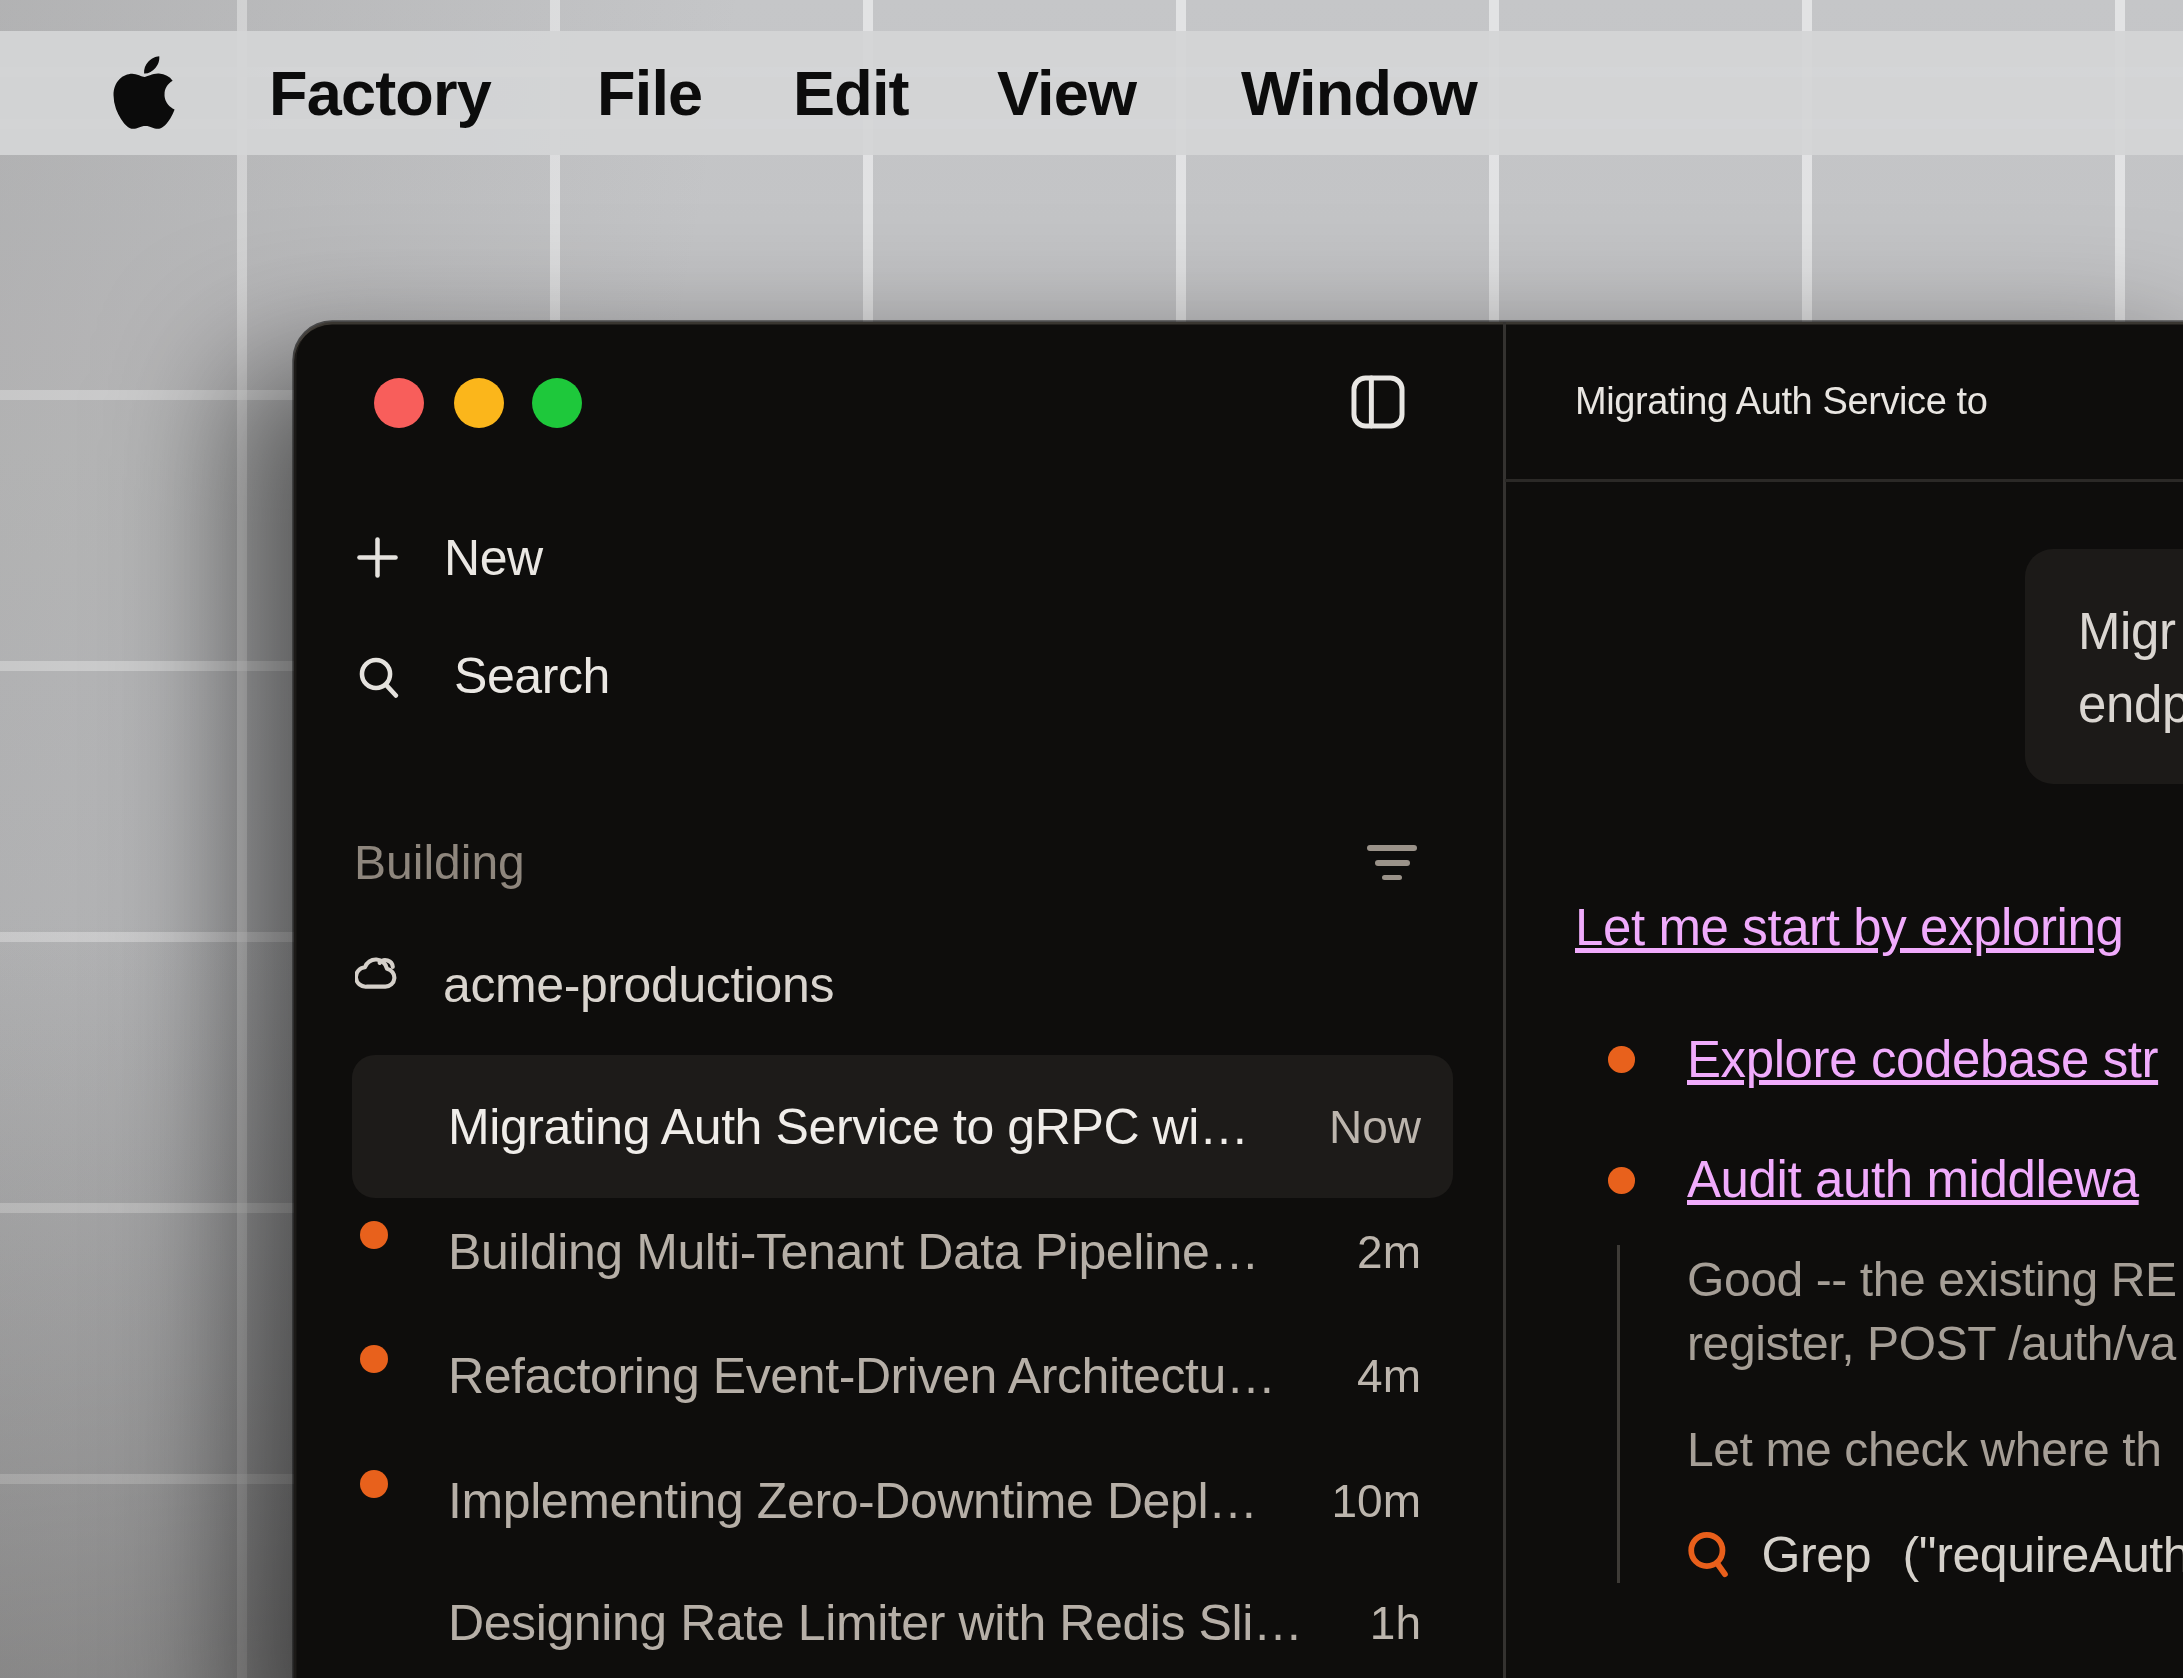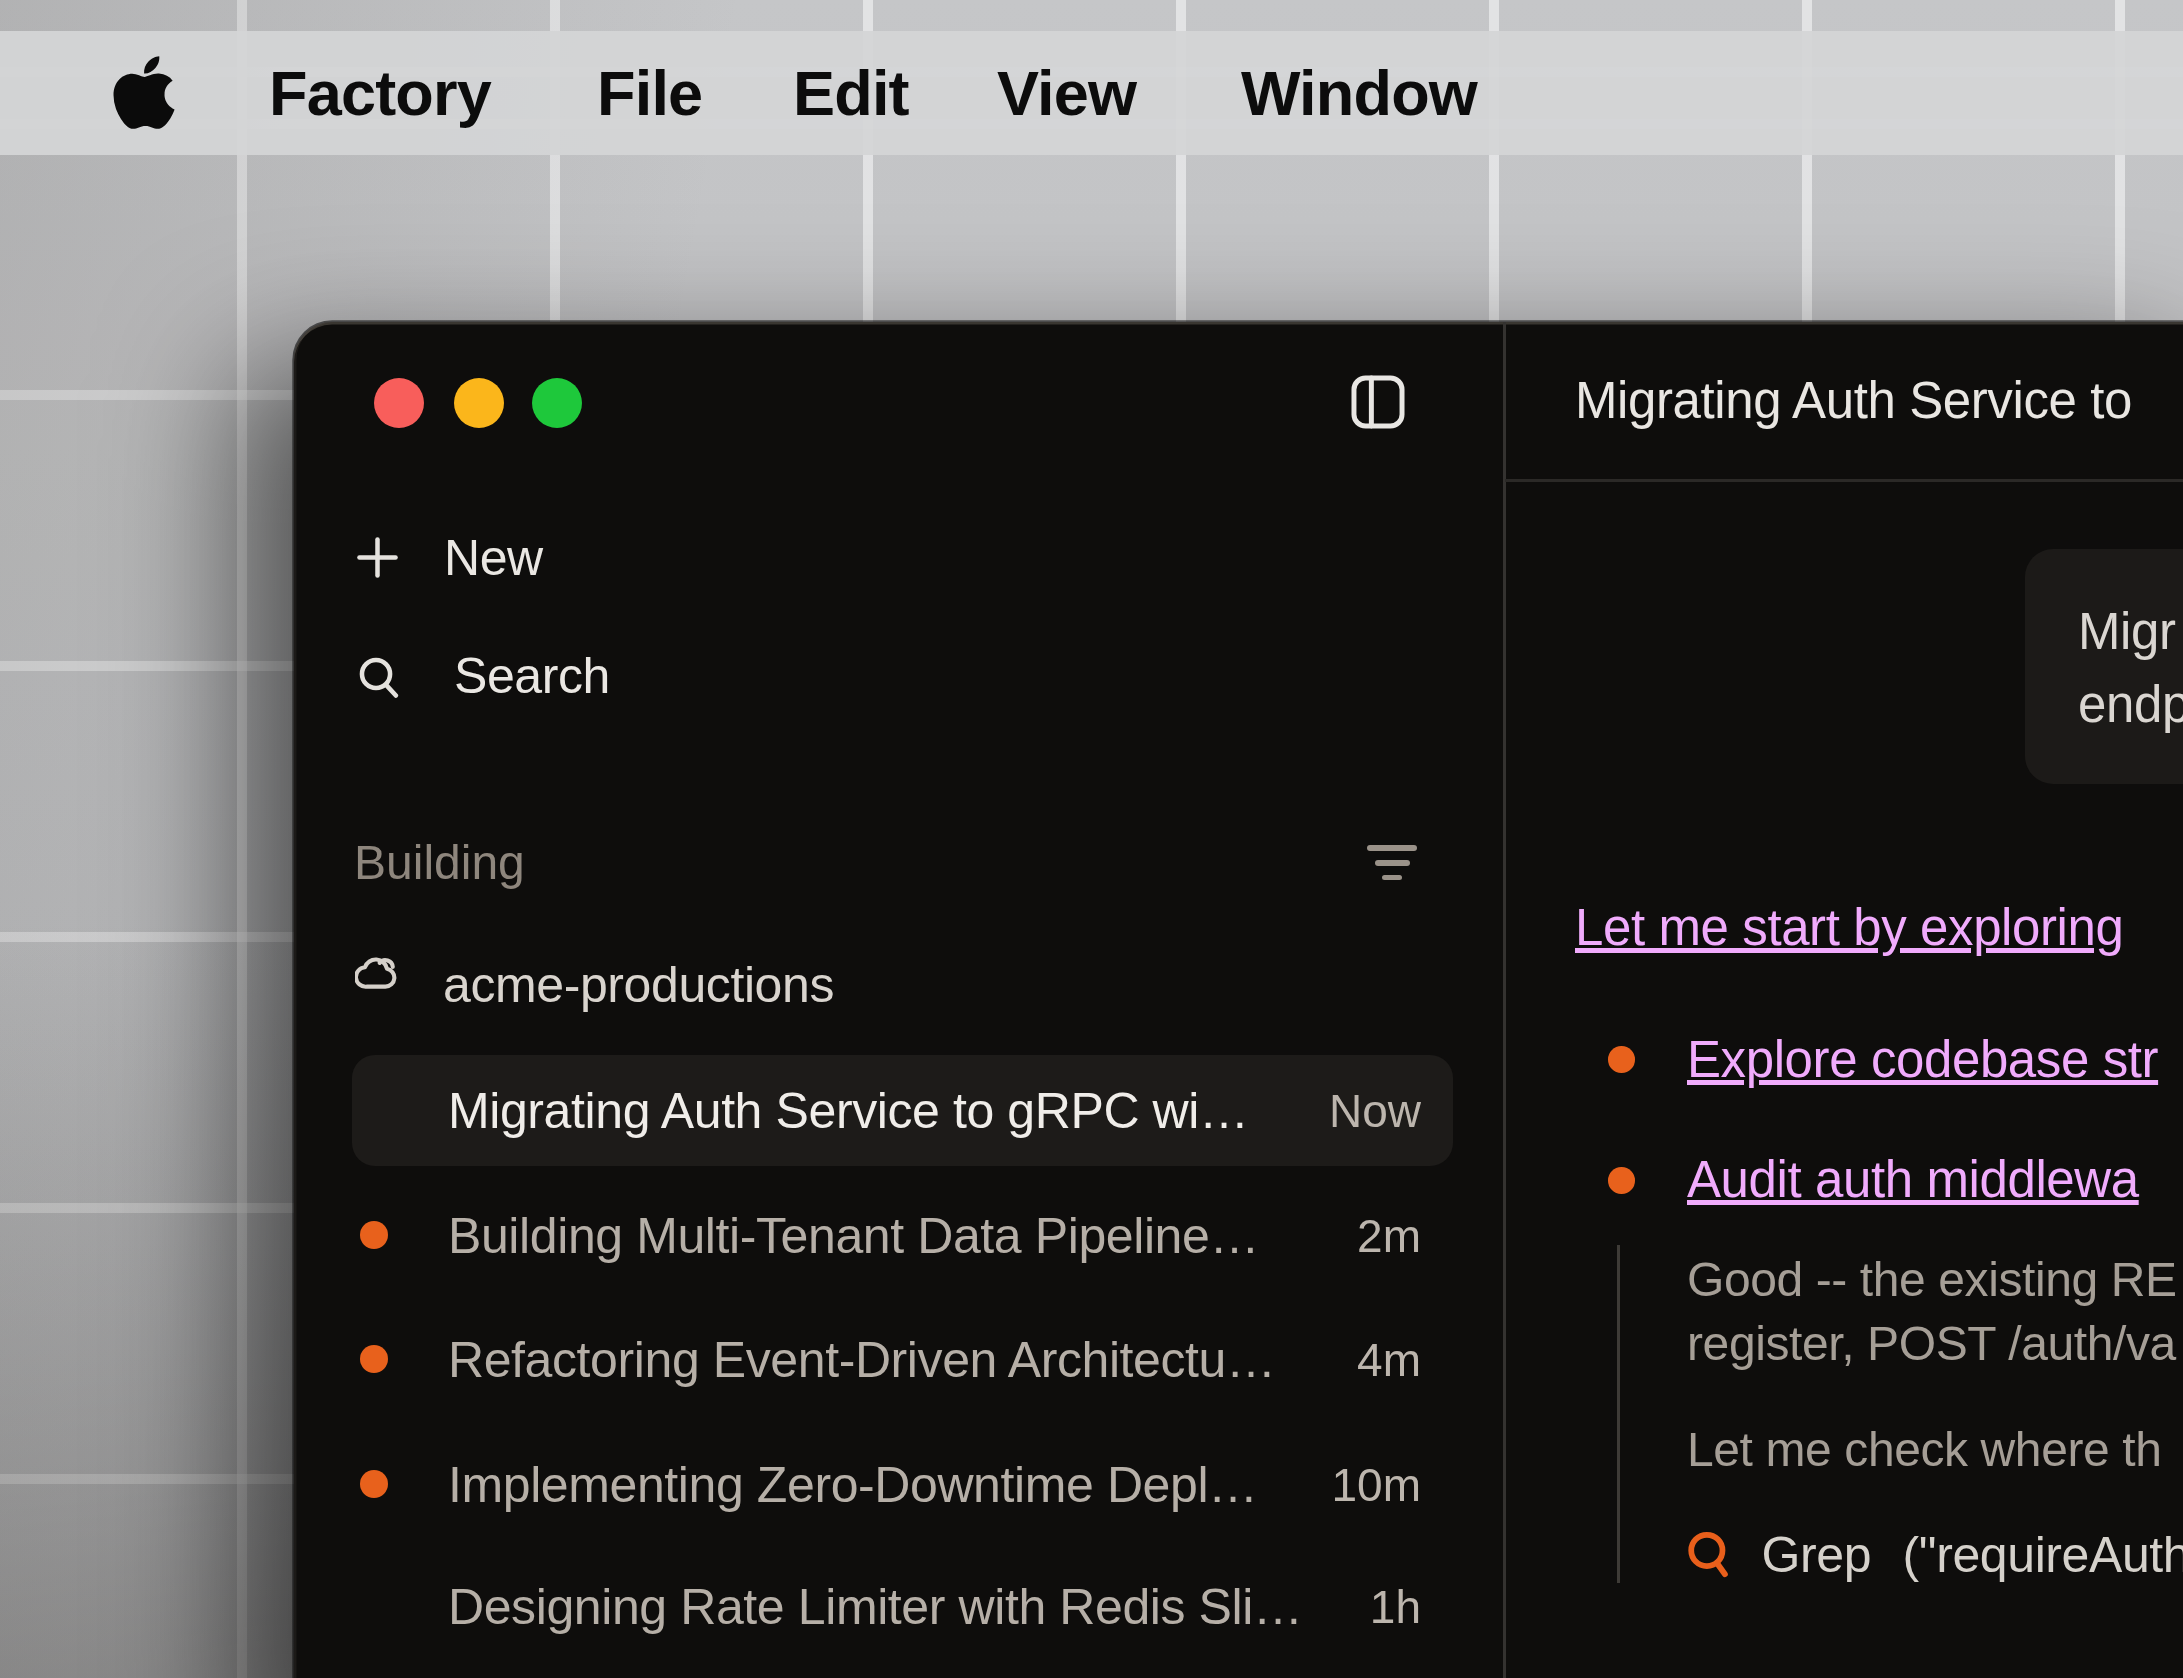--- a/index.html
+++ b/index.html
@@ -38,29 +38,29 @@
   
   .side-label{position:absolute;font-size:50px;color:#EAE7E3;line-height:60px;letter-spacing:-0.4px;text-align:right;}
   .icnbox{position:absolute;}
   .sessions-hdr{position:absolute;left:60px;top:511px;font-size:48px;color:#8E867D;line-height:60px;}
   .filter-icon{position:absolute;left:1073px;top:523px;width:50px;height:36px;}
   .filter-icon i{display:block;background:#9A9289;height:5.8px;border-radius:3.3px;margin:0 auto 9px auto;}
 
   .ws-row{position:absolute;left:0;top:613px;width:100%;height:99px;}
   .ws-label{position:absolute;left:149px;top:20px;font-size:50px;color:#D9D4CE;line-height:60px;letter-spacing:-0.4px;}
 
-  .srow{position:absolute;left:58px;width:1101px;height:111px;display:flex;align-items:center;padding:0 32px 0 96px;box-sizing:border-box;border-radius:23px;}
+  .srow{position:absolute;left:58px;width:1101px;height:143px;display:flex;align-items:center;padding:0 32px 0 96px;box-sizing:border-box;border-radius:23px;}
   .srow .dot{position:absolute;left:8.3px;top:41px;width:28px;height:28px;border-radius:50%;background:#E8611C;}
   .srow .title{font-size:50px;line-height:60px;color:#B6AFA7;letter-spacing:-0.4px;white-space:nowrap;overflow:hidden;flex:1;}
   .srow .time{font-size:46px;line-height:60px;color:#BCB5AD;margin-left:23px;white-space:nowrap;}
   .srow.selected{background:#1D1B19;}
   .srow.selected .title{color:#F0EDE9;}
 
   
-  .pane-title{position:absolute;left:70px;top:49px;font-size:51px;font-weight:500;color:#E9E6E2;line-height:60px;letter-spacing:-0.4px;white-space:nowrap;}
+  .pane-title{position:absolute;left:70px;top:49px;font-size:38px;font-weight:500;color:#E9E6E2;line-height:60px;letter-spacing:-0.4px;white-space:nowrap;}
   .hdivider{position:absolute;left:0;right:0;top:157px;height:2.5px;background:#2B2927;}
   .bubble{position:absolute;left:520px;top:227px;width:995px;height:235px;border-radius:28px;background:#1C1A18;box-sizing:border-box;padding:46px 0 0 53px;}
   .bubble .bline{font-size:51px;line-height:73px;color:#DAD6D1;letter-spacing:-0.4px;white-space:nowrap;}
   .ptext{position:absolute;font-size:51px;line-height:63px;color:#f0abfc;letter-spacing:-0.4px;white-space:nowrap;text-decoration:underline;}
   .bdot{position:absolute;width:26.5px;height:26.5px;border-radius:50%;background:#E8611C;}
   .guide{position:absolute;left:112px;top:923px;width:2.5px;height:338px;background:#3E3B37;}
   .mtext{position:absolute;font-size:48px;line-height:61px;color:#A59E96;letter-spacing:-0.4px;white-space:nowrap;}
   .toolrow{position:absolute;left:182px;top:1202px;height:61px;display:flex;align-items:center;}
   .tool-name{font-size:50px;color:#D5D1CB;letter-spacing:-0.4px;white-space:nowrap;margin-left:31.5px;}
   .tool-args{font-size:50px;color:#D5D1CB;letter-spacing:-0.4px;white-space:nowrap;margin-left:31.5px;}

